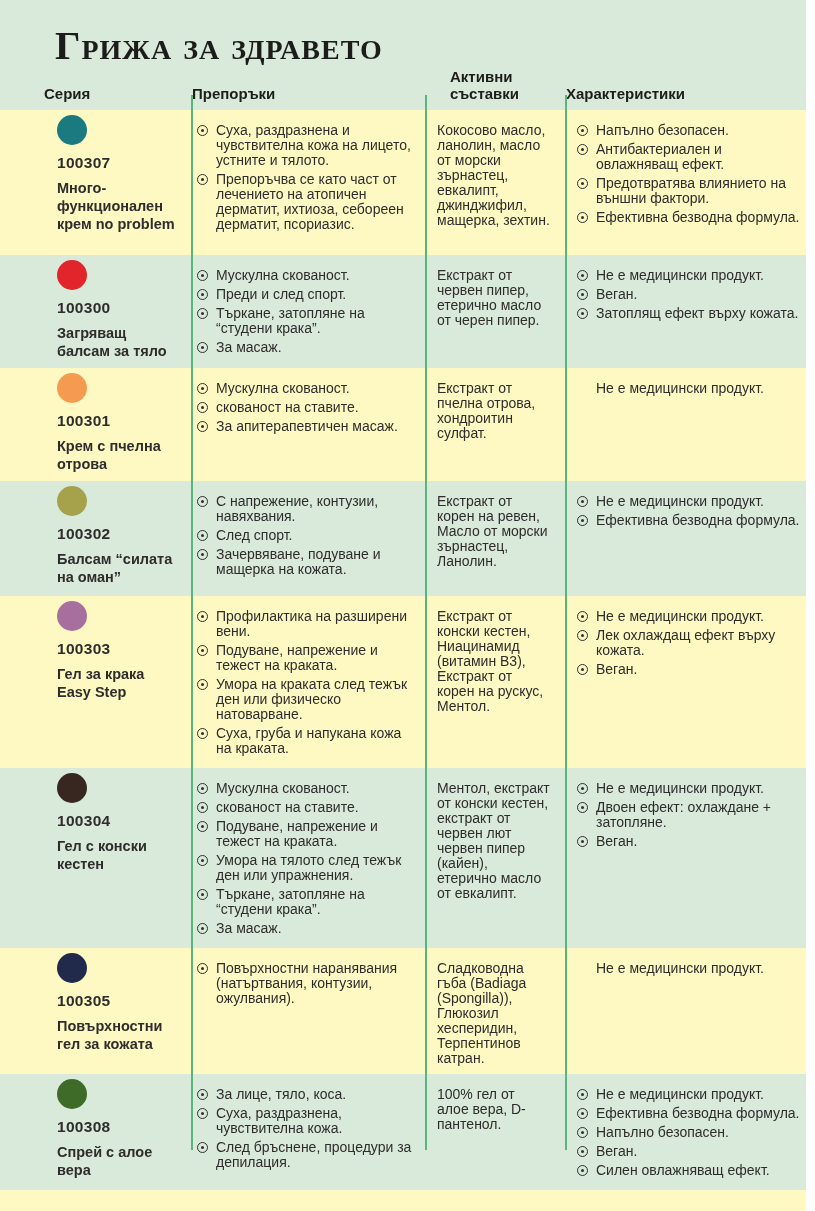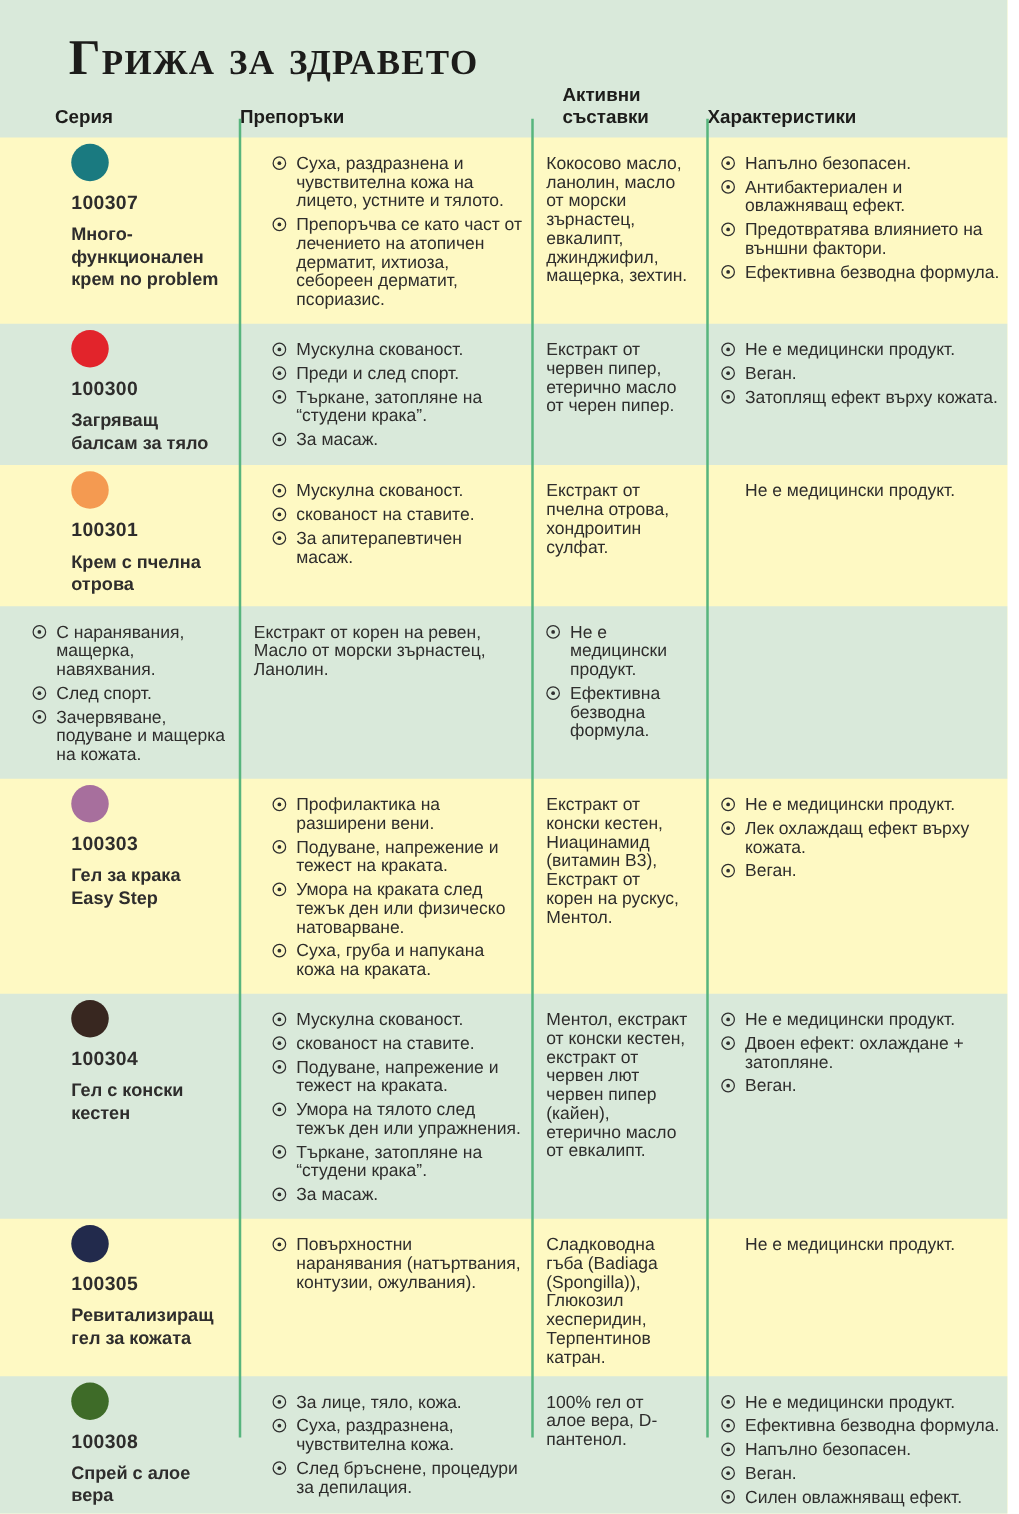--- a/index.html
+++ b/index.html
@@ -42,21 +42,21 @@
   .row:nth-child(5){min-height:160px}
   .row:nth-child(6){min-height:165px}
   .row:nth-child(7){min-height:125px}
   .row:nth-child(8){min-height:115px}
 
   .c-series{padding:5px 10px 8px 57px}
   .dot{width:30px;height:30px;border-radius:50%;display:block;margin-bottom:9px;background:#888}
   .code{font-weight:bold;font-size:15.5px;letter-spacing:.3px;margin-bottom:7px;color:var(--text)}
   .pname{font-weight:bold;font-size:14.5px;line-height:18px;color:var(--text)}
 
-  .c-reco{padding:13px 8px 8px 26px}
+  .c-reco{padding:13px 8px 8px 5px}
   .c-ingr{padding:13px 16px 8px 11px}
   .c-char{padding:13px 8px 8px 11px}
 
   ul{list-style:none}
   li{display:flex;gap:8px;margin-bottom:4px}
   li.nobullet{padding-left:19px}
   .bullet{flex:0 0 11px;width:11px;height:11px;border:1.5px solid #2f2f2f;border-radius:50%;
     margin-top:1.5px;position:relative}
   .bullet::after{content:"";position:absolute;inset:0;margin:auto;width:3px;height:3px;
     border-radius:50%;background:#2f2f2f}
@@ -196,25 +196,30 @@
     <div class="cell c-char">
       <ul class="blist">
             <li class="nobullet">
               <span class="txt">Не е медицински продукт.</span>
             </li>
           </ul>
     </div>
   </section>
 
   <section class="row">
-    <div class="cell c-reco">
-      <ul class="blist">
-            <li>
-              <span class="bullet"></span>
-              <span class="txt">С наранявания, мащерка, навяхвания.</span>
+    <div class="cell c-series">
+      <span class="dot" style="background: rgb(165, 162, 75);"></span>
+      <div class="code">100302</div>
+      <div class="pname">Балсам “силата на оман”</div>
+    </div>
+    <div class="cell c-reco">
+      <ul class="blist">
+            <li>
+              <span class="bullet"></span>
+              <span class="txt">С напрежение, контузии, навяхвания.</span>
             </li>
             <li>
               <span class="bullet"></span>
               <span class="txt">След спорт.</span>
             </li>
             <li>
               <span class="bullet"></span>
               <span class="txt">Зачервяване, подуване и мащерка на кожата.</span>
             </li>
           </ul>
@@ -335,21 +340,21 @@
               <span class="txt">Веган.</span>
             </li>
           </ul>
     </div>
   </section>
 
   <section class="row">
     <div class="cell c-series">
       <span class="dot" style="background: rgb(34, 42, 76);"></span>
       <div class="code">100305</div>
-      <div class="pname">Ревитализиращ гел за кожата</div>
+      <div class="pname">Повърхностни гел за кожата</div>
     </div>
     <div class="cell c-reco">
       <ul class="blist">
             <li>
               <span class="bullet"></span>
               <span class="txt">Повърхностни наранявания (натъртвания, контузии, ожулвания).</span>
             </li>
           </ul>
     </div>
     <div class="cell c-ingr">
@@ -367,21 +372,21 @@
   <section class="row">
     <div class="cell c-series">
       <span class="dot" style="background: rgb(62, 107, 40);"></span>
       <div class="code">100308</div>
       <div class="pname">Спрей с алое вера</div>
     </div>
     <div class="cell c-reco">
       <ul class="blist">
             <li>
               <span class="bullet"></span>
-              <span class="txt">За лице, тяло, кожа.</span>
+              <span class="txt">За лице, тяло, коса.</span>
             </li>
             <li>
               <span class="bullet"></span>
               <span class="txt">Суха, раздразнена, чувствителна кожа.</span>
             </li>
             <li>
               <span class="bullet"></span>
               <span class="txt">След бръснене, процедури за депилация.</span>
             </li>
           </ul>

